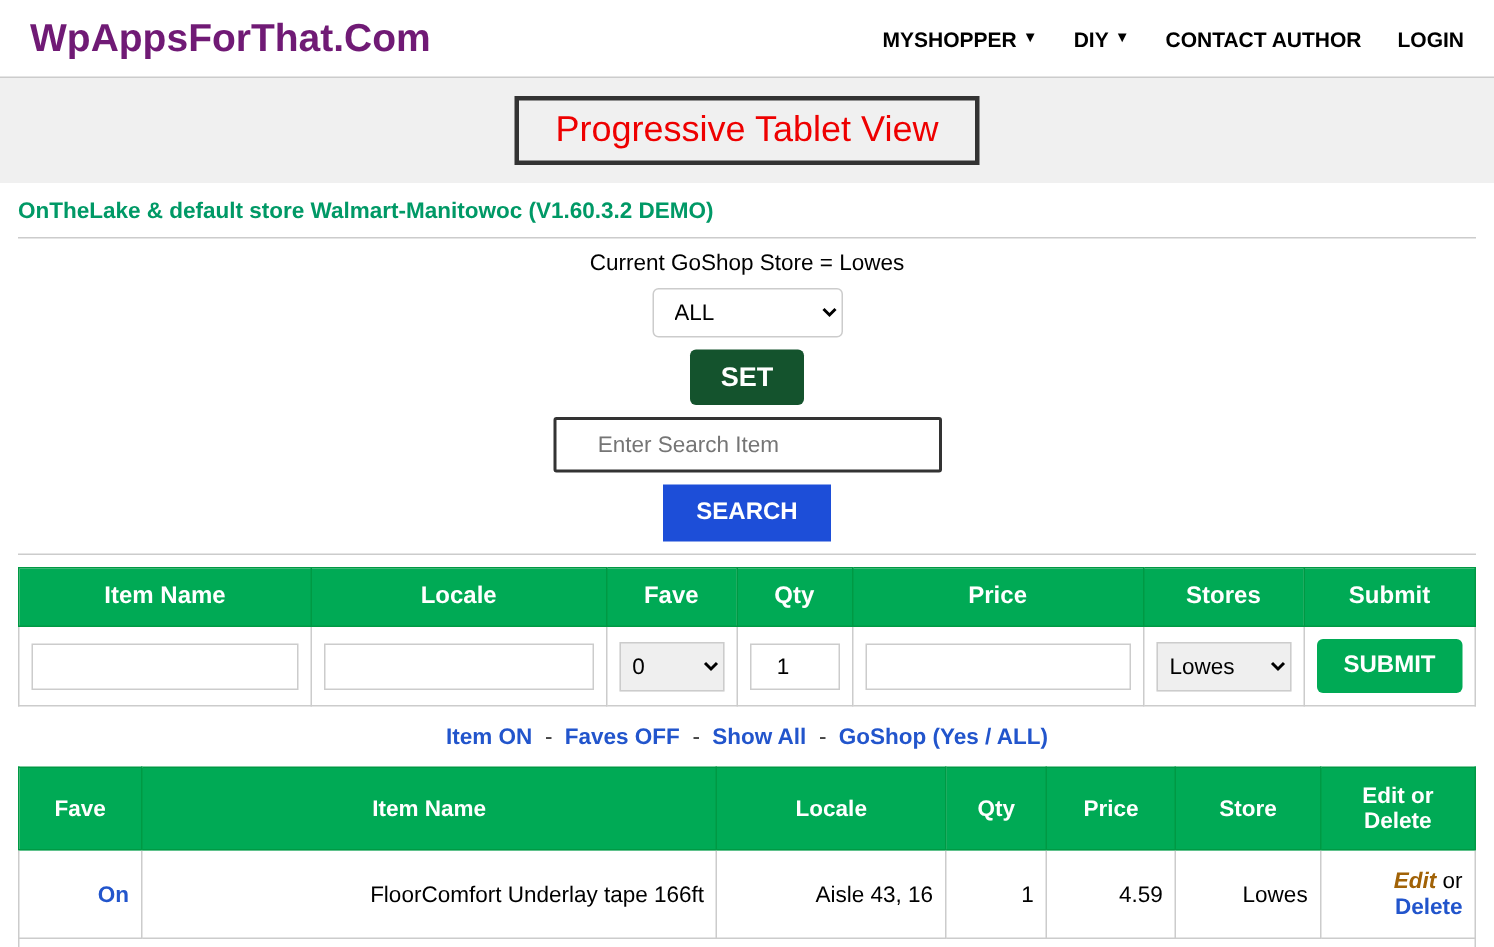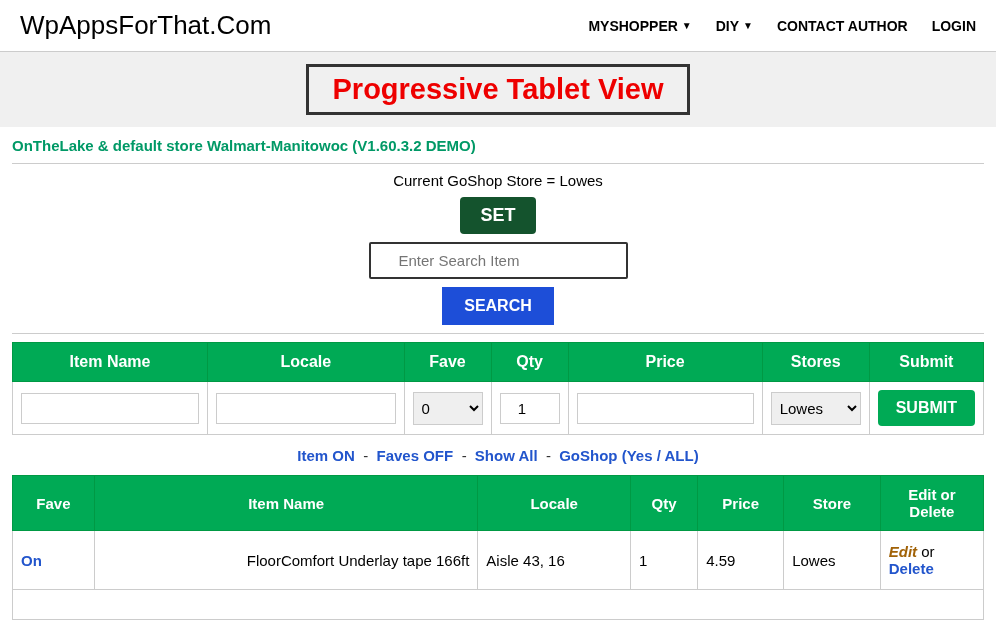--- a/index.html
+++ b/index.html
@@ -1,28 +1,28 @@
 <!DOCTYPE html>
 <html><head>
   <meta charset="utf-8">
   <style>
     * { box-sizing: border-box; margin: 0; padding: 0; }
     body { font-family: Arial, sans-serif; background: #f0f0f0; font-size: 16px; }
 
     
     .header { background: #fff; padding: 10px 20px; display: flex; align-items: center; justify-content: space-between; border-bottom: 1px solid #ccc; }
-    .site-title { font-size: 26px; font-weight: normal; color: #000000; }
+    .site-title { font-size: 26px; font-weight: bold; color: #701a75; }
     .nav { display: flex; gap: 24px; align-items: center; }
     .nav-item { font-size: 14px; font-weight: bold; color: #000000; cursor: pointer; display: flex; align-items: center; gap: 4px; }
     .nav-arrow { font-size: 10px; }
 
     
     .page-heading-wrapper { background: #f0f0f0; padding: 12px 0; text-align: center; }
     .page-heading { display: inline-block; border: 3px solid #333; padding: 6px 24px; }
-    .page-heading-text { font-size: 29px; color: #e00; font-weight: bold; }
+    .page-heading-text { font-size: 24px; color: #e00; font-weight: normal; }
 
     
     .main { background: #fff; margin: 0; padding: 0 12px 20px 12px; }
 
     
     .store-info { padding: 10px 0 8px 0; }
     .store-info-text { color: #009966; font-weight: bold; font-size: 15px; }
 
     
     .search-bar { display: flex; align-items: center; gap: 8px; padding: 8px 0; border-top: 1px solid #ccc; border-bottom: 1px solid #ccc; flex-direction: column; }
@@ -46,21 +46,21 @@
     .submit-btn { background: #00aa55; color: #fff; font-size: 16px; font-weight: bold; border: none; padding: 9px 18px; border-radius: 4px; cursor: pointer; }
 
     
     .filter-links { text-align: center; padding: 12px 0 10px 0; }
     .filter-link { color: #2255cc; font-weight: bold; font-size: 15px; cursor: pointer; text-decoration: none; }
     .filter-sep { color: #333; font-size: 15px; padding: 0 4px; }
 
     
     .data-table { width: 100%; border-collapse: collapse; }
     .data-table th { background: #00aa55; color: #fff; font-weight: bold; font-size: 15px; padding: 10px 8px; border: 1px solid #009944; text-align: center; }
-    .data-table td { padding: 12px 8px; border: 1px solid #ccc; background: #fff; text-align: left; font-size: 15px; }
+    .data-table td { padding: 12px 8px; border: 1px solid #ccc; background: #fff; text-align: right; font-size: 15px; }
     .data-table td.left { text-align: right; }
     .on-badge { color: #2255cc; font-weight: bold; }
     .edit-link { color: #a16207; font-weight: bold; cursor: pointer; text-decoration: none; font-style: italic; }
     .delete-link { color: #2255cc; font-weight: bold; cursor: pointer; text-decoration: none; }
 
     
     .data-table tr.empty-row td { height: 30px; }
   </style>
 </head>
 <body>
@@ -92,20 +92,26 @@
 </div>
 
 <div class="main">
 
   <div class="store-info">
     <span class="store-info-text">OnTheLake &amp; default store Walmart-Manitowoc (V1.60.3.2 DEMO)</span>
   </div>
 
   <div class="search-bar">
     <span class="store-label">Current GoShop Store = Lowes</span>
+    <select class="store-select">
+      <option>ALL</option>
+      <option>Lowes</option>
+      <option>Walmart</option>
+      <option>Home Depot</option>
+    </select>
     <button class="set-btn">SET</button>
     <input class="search-input" type="text" placeholder="Enter Search Item" style="">
     <button class="search-btn">SEARCH</button>
   </div>
 
   <div class="table-section">
     <table class="add-table">
       <thead>
         <tr>
           <th>Item Name</th>

